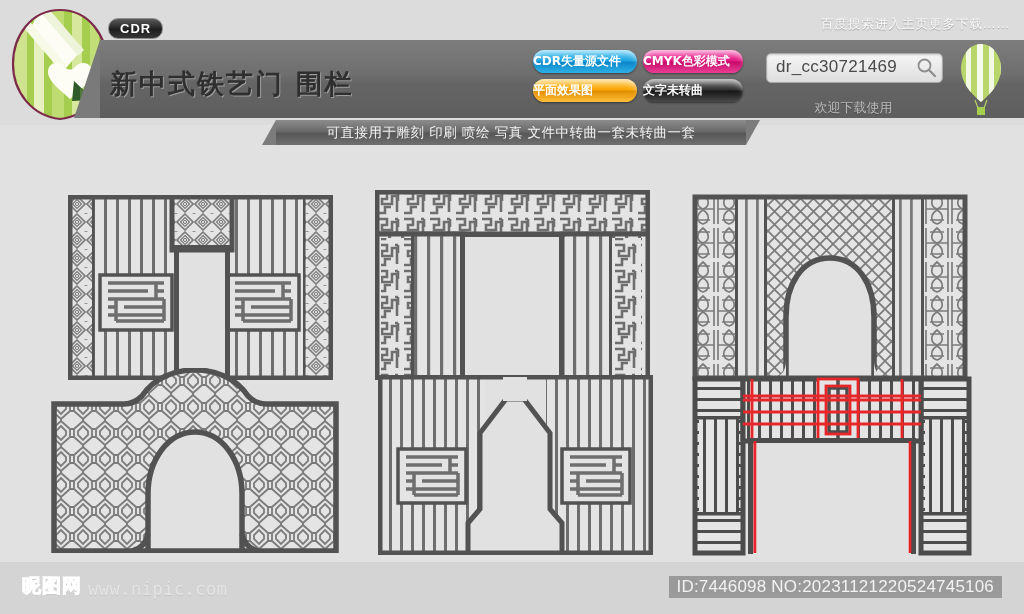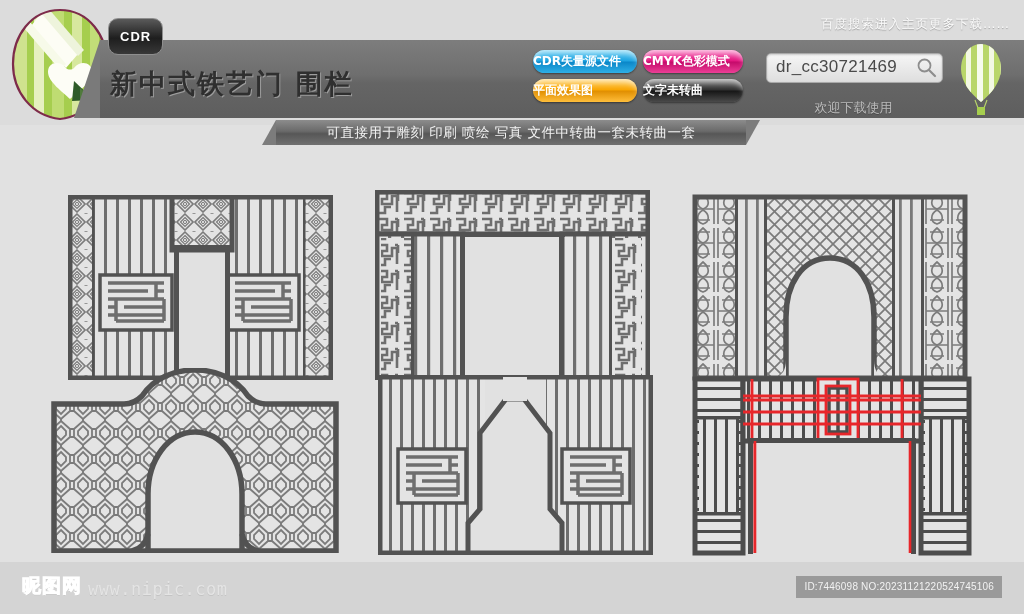--- a/index.html
+++ b/index.html
@@ -24,21 +24,21 @@
   .hdr-title{
     position:absolute;left:110px;top:66px;
     font-size:27px;font-weight:bold;color:#2f2f2f;letter-spacing:2px;
     text-shadow:1px 1px 0 #9d9d9d;
     font-family:"DejaVu Sans","Liberation Sans",sans-serif;
   }
   .cdr-badge{
     position:absolute;left:108px;top:18px;
     background:linear-gradient(to bottom,#5a5a5a 0%,#1e1e1e 55%,#383838 100%);
     color:#fff;font-size:13px;font-weight:bold;letter-spacing:1px;
-    padding:10px 11px;border-radius:10px;border:1px solid #8e8e8e;
+    padding:2px 11px;border-radius:10px;border:1px solid #8e8e8e;
     font-family:"Liberation Sans",sans-serif;
   }
   
   .logo{position:absolute;left:8px;top:6px;width:104px;height:118px;}
   
   .promo{
     position:absolute;right:14px;top:16px;
     font-size:12.5px;color:#fbfbfb;letter-spacing:1px;
     font-family:"DejaVu Sans",sans-serif;
     text-shadow:0 1px 1px rgba(120,120,120,.6);
@@ -98,21 +98,21 @@
     -webkit-text-stroke:1px #ffffff;font-family:"DejaVu Sans",sans-serif;
     text-shadow:0 1px 0 #c4c4c4;
   }
   .wm-url{
     font-size:17px;color:#e4e4e4;letter-spacing:.5px;margin-left:6px;
     font-family:"DejaVu Sans Mono","Liberation Mono",monospace;
     text-shadow:0 1px 0 #c4c4c4;
   }
   .idbar{
     position:absolute;right:22px;top:14px;height:22px;line-height:22px;
-    background:#9a9a9a;color:#f2f2f2;font-size:10px;padding:0 8px;
+    background:#9a9a9a;color:#f2f2f2;font-size:17px;padding:0 8px;
     font-family:"Liberation Sans",sans-serif;letter-spacing:.2px;
   }
   .row{display:flex;align-items:flex-end;}
 </style>
 </head>
 <body>
 
 <div class="stage">
 
   <div class="header">

